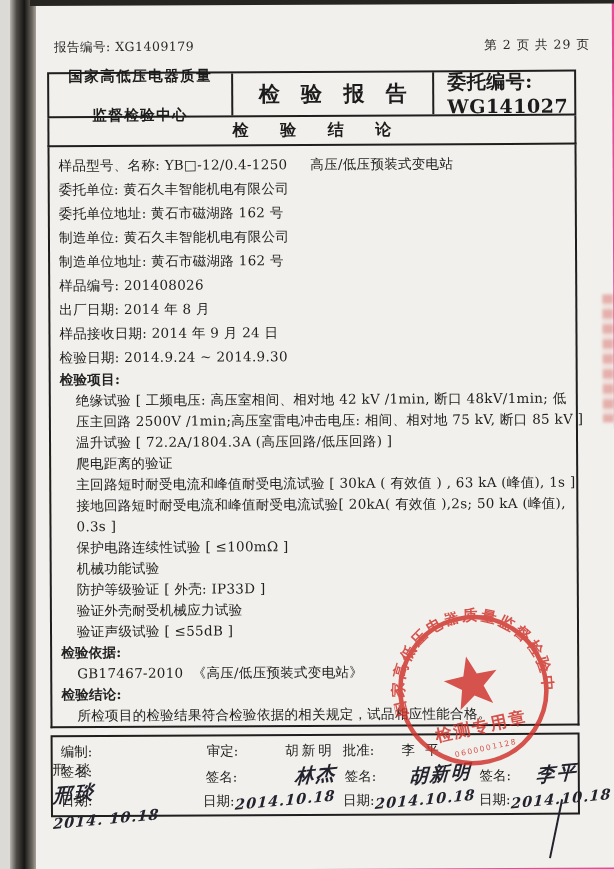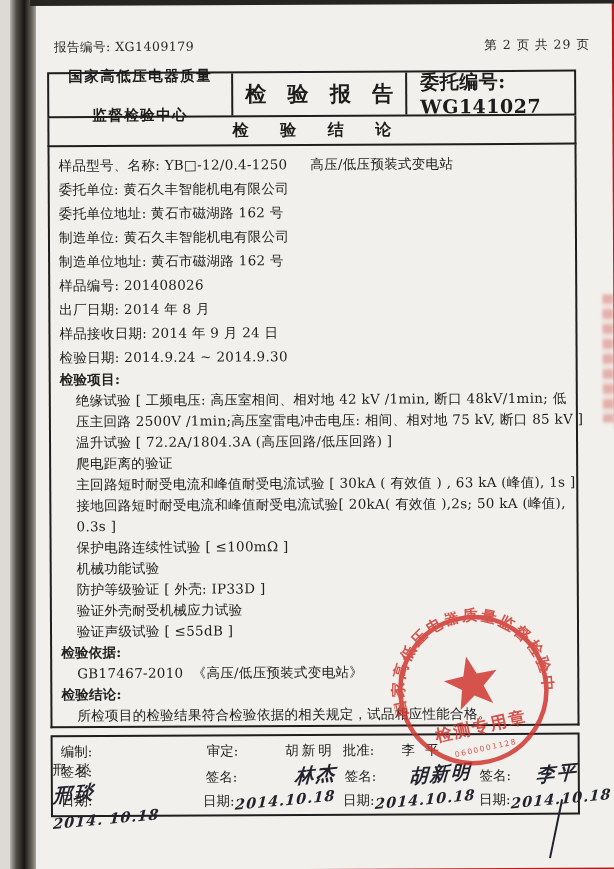--- a/index.html
+++ b/index.html
@@ -1,21 +1,21 @@
 <!DOCTYPE html>
 <html><head>
 <meta charset="utf-8">
 <style>
   html,body{margin:0;padding:0;}
   body{
     width:614px;height:869px;overflow:hidden;position:relative;
     background:#ecoea5;
     font-family:"DejaVu Serif","Liberation Serif",serif;
   }
-  .scan{position:absolute;inset:0;background:#b91c1c;}
+  .scan{position:absolute;inset:0;background:#ec4899;}
   .page{
     position:absolute;inset:0;background:#f2f0ec;
     transform:rotate(-0.3deg);
   }
   
   .band-left-white{position:absolute;left:0;top:0;bottom:0;width:10px;background:#dcdad6;z-index:6;}
   .band-left-dark{
     position:absolute;left:10px;top:0;bottom:0;width:26px;z-index:6;
     background:linear-gradient(90deg,#b9b6b1 0%,#4e4b47 25%,#171614 55%,#6b675f 85%,#a8a49c 100%);
   }
@@ -30,21 +30,21 @@
   .meta{position:absolute;left:0;top:38px;width:100%;font-size:12.5px;color:#2a2a2a;}
   .meta .rn{position:absolute;left:56px;top:0;letter-spacing:.5px;}
   .meta .pn{position:absolute;right:22px;top:0;letter-spacing:1px;}
   
   .hbox{
     position:absolute;left:49px;top:71px;width:529px;height:46px;
     border:2px solid #1e1e1e;display:flex;box-sizing:border-box;background:transparent;
   }
   .hc{display:flex;align-items:center;justify-content:center;box-sizing:border-box;color:#1c1c1c;gap:20px;}
   .hc1{width:182px;flex-direction:column;font-size:14.5px;font-weight:600;line-height:19px;letter-spacing:1.5px;}
-  .hc2{width:176px;border-left:2px solid #1e1e1e;border-right:2px solid #1e1e1e;
+  .hc2{width:203px;border-left:2px solid #1e1e1e;border-right:2px solid #1e1e1e;
        font-size:21px;font-weight:700;letter-spacing:7px;padding-left:7px;}
   .hc3{flex:1;font-size:19px;font-weight:700;letter-spacing:.5px;margin-left:13px;}
   .trow{
     position:absolute;left:49px;top:117px;width:529px;height:29px;box-sizing:border-box;
     border:2px solid #1e1e1e;border-top:none;display:flex;align-items:center;justify-content:center;
     font-size:16px;font-weight:700;letter-spacing:13px;color:#1c1c1c;padding-left:13px;
   }
   
   .cbox{
     position:absolute;left:49px;top:146px;width:529px;height:581px;box-sizing:border-box;

